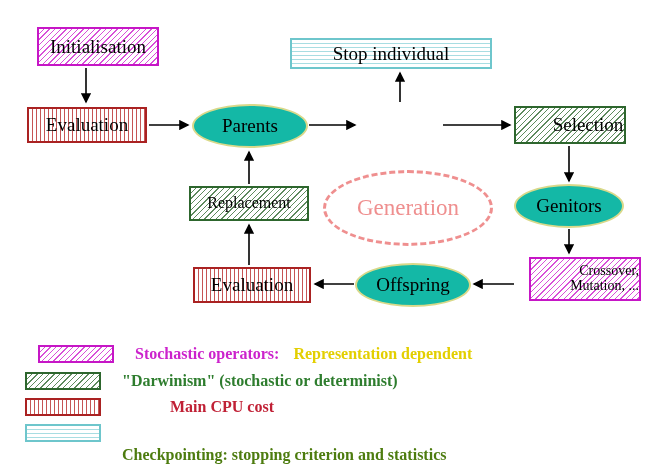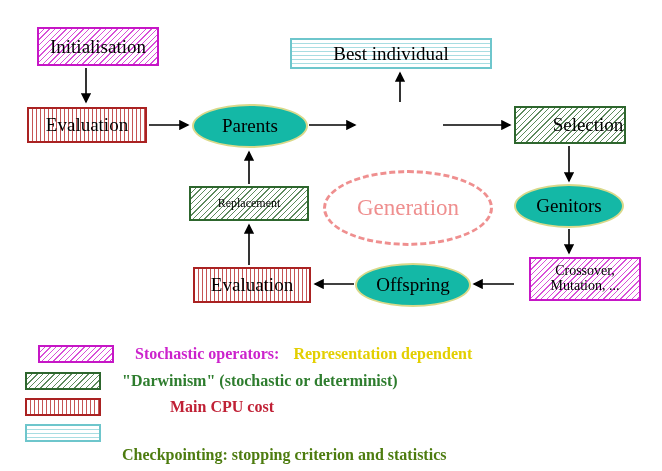--- a/index.html
+++ b/index.html
@@ -41,21 +41,21 @@
     background: #14b8a6;
     border: 2px solid #d9d98a;
   }
   .generation-ellipse {
     border-radius: 50%;
     border: 3px dashed #ef8f8f;
     background: transparent;
     color: #ef8f8f;
     font-size: 23px;
   }
-  .small-label { font-size: 14px; }
+  .small-label { font-size: 14px; align-items: flex-end; }
 
   svg.arrows { position: absolute; left: 0; top: 0; width: 662px; height: 471px; pointer-events: none; }
   svg.arrows line { stroke: #000000; stroke-width: 1.6; }
 
   .legend-row { position: absolute; display: flex; align-items: center; height: 18px; }
   .legend-swatch { width: 76px; height: 18px; flex: none; }
   .legend-text { margin-left: 21px; font-size: 16px; font-weight: bold; white-space: nowrap; }
   .legend-text .suffix { margin-left: 10px; }
 
   .c-magenta { color: #cc22cc; margin-top: 42px; }
@@ -86,37 +86,37 @@
     <line x1="354" y1="284" x2="315" y2="284" marker-end="url(#arrow)"></line>
     <line x1="249" y1="265" x2="249" y2="225" marker-end="url(#arrow)"></line>
     <line x1="249" y1="184" x2="249" y2="152" marker-end="url(#arrow)"></line>
   </svg>
 
   <div class="node hatch-magenta" style="left:24px; top:27px; width:122px; height:39px;">
     <span>Initialisation</span>
   </div>
 
   <div class="node stripe-cyan" style="left:290px; top:38px; width:202px; height:31px;">
-    <span>Best individual</span>
+    <span>Stop individual</span>
   </div>
 
   <div class="node stripe-red" style="left:27px; top:107px; width:120px; height:36px;">
     <span>Evaluation</span>
   </div>
 
   <div class="node ellipse" style="left:192px; top:104px; width:116px; height:44px;">
     <span>Parents</span>
   </div>
 
 
   <div class="node hatch-green" style="left:514px; top:106px; width:112px; height:38px;padding-left:36px;">
     <span>Selection</span>
   </div>
 
-  <div class="node hatch-green" style="left:189px; top:186px; width:120px; height:35px; font-size:12px;">
+  <div class="node hatch-green" style="left:189px; top:186px; width:120px; height:35px; font-size:16px;">
     <span>Replacement</span>
   </div>
 
   <div class="node generation-ellipse" style="left:323px; top:170px; width:170px; height:76px;">
     <span>Generation</span>
   </div>
 
   <div class="node ellipse" style="left:514px; top:184px; width:110px; height:44px;">
     <span>Genitors</span>
   </div>

